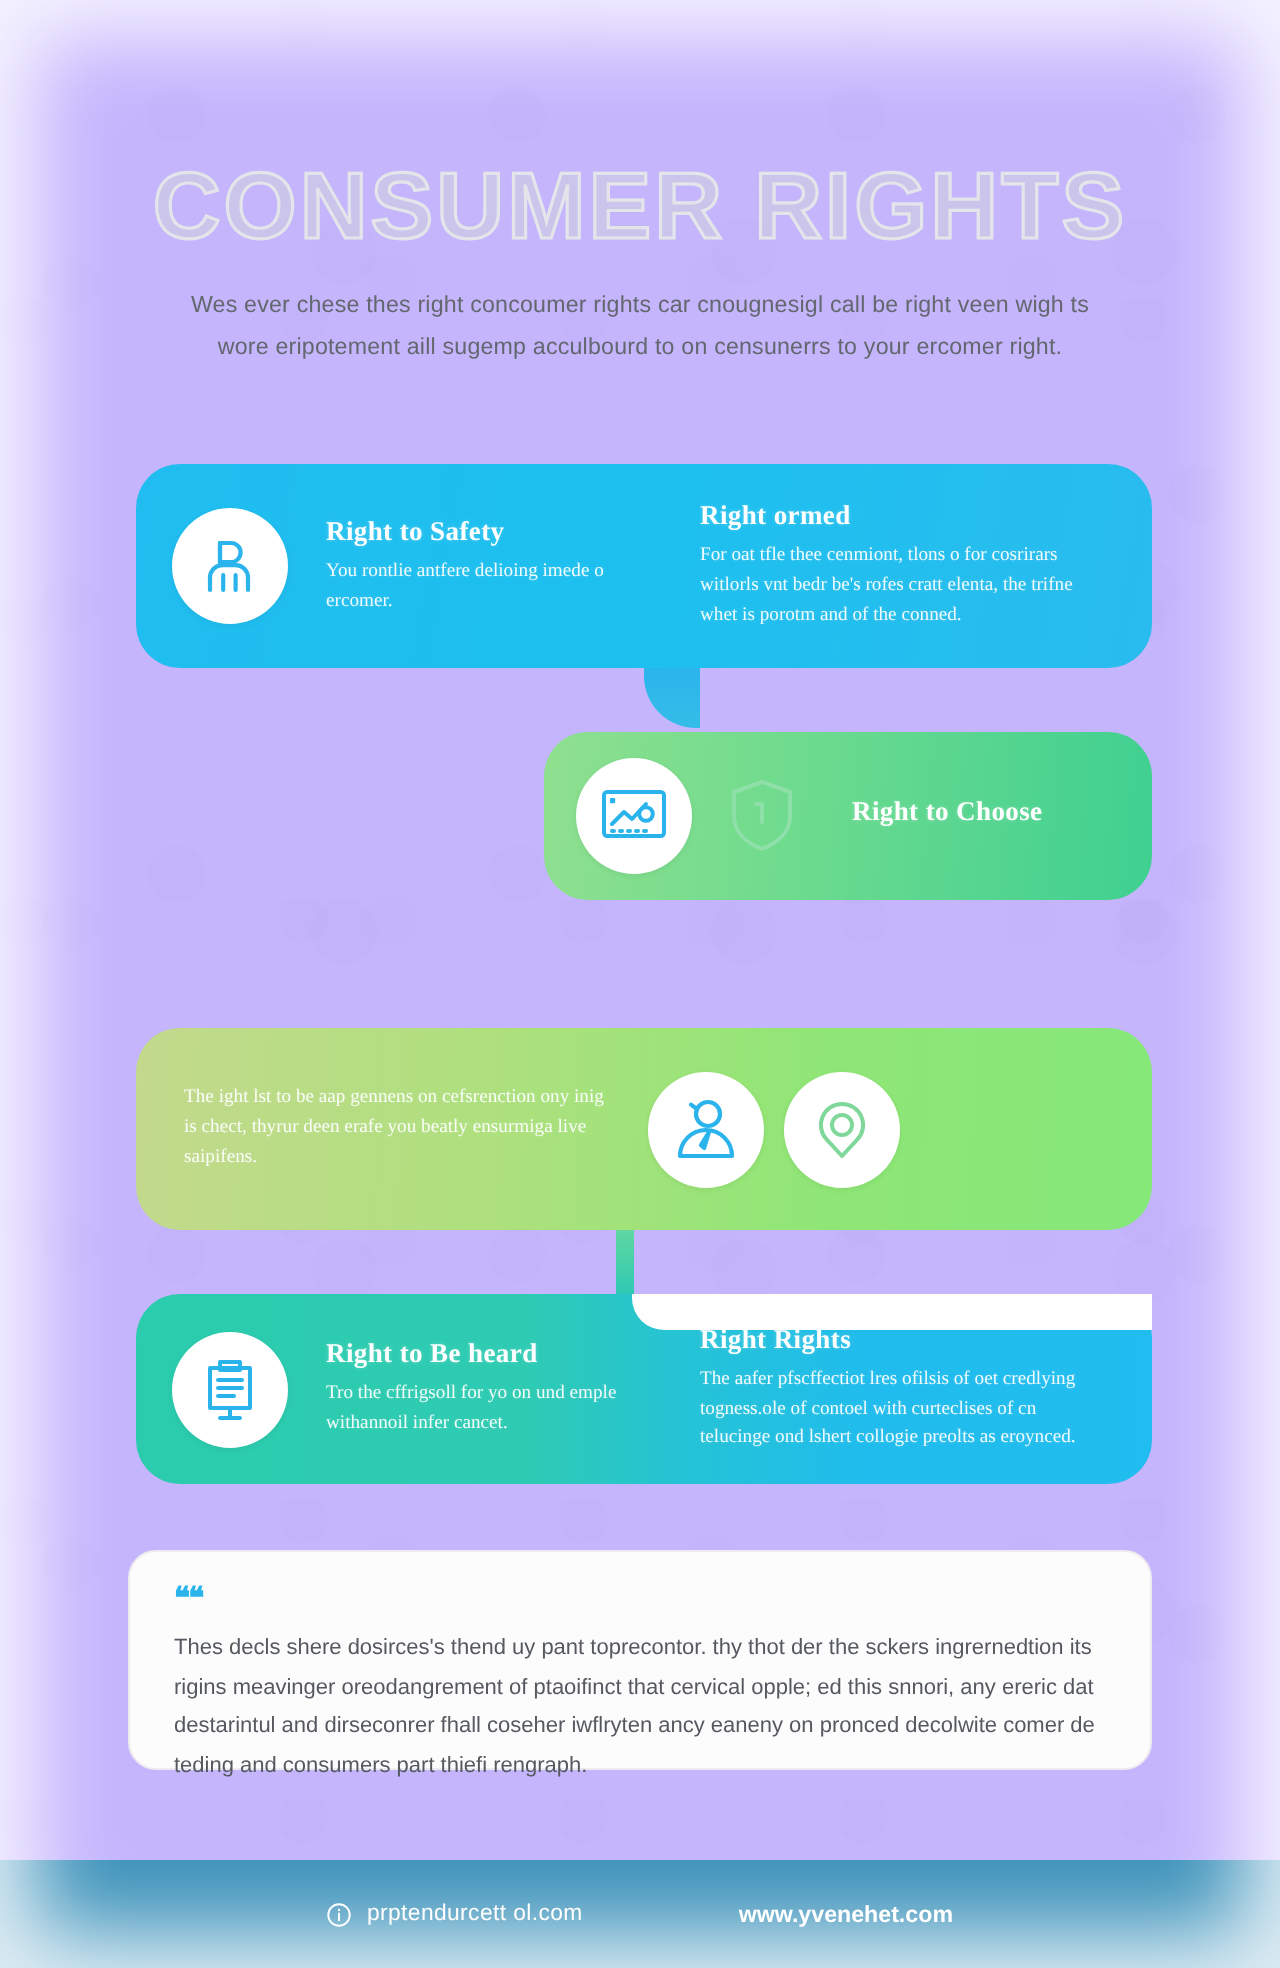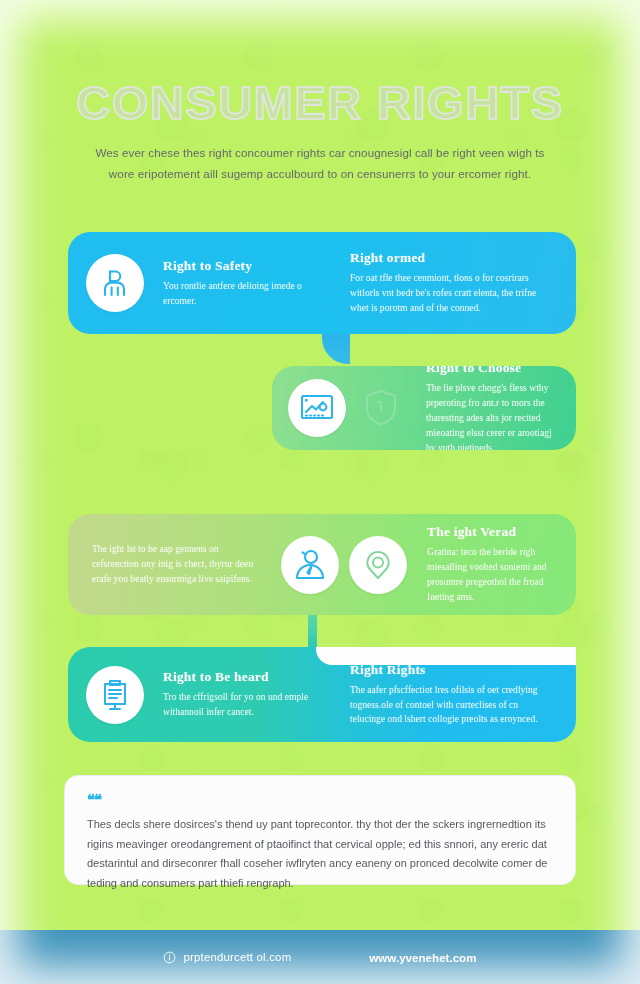--- a/index.html
+++ b/index.html
@@ -15,21 +15,21 @@
     font-family: "Liberation Sans", sans-serif;
     background: #ffffff;
     position: relative;
   }
 
   #poster {
     position: absolute;
     inset: 0;
     width: 640px;
     height: 984px;
-    background: #bef264;
+    background: #c4b5fd;
     overflow: hidden;
   }
 
   
   #texture {
     position: absolute;
     inset: 0;
     pointer-events: none;
     opacity: 0.5;
     background-image:
@@ -297,21 +297,20 @@
         </svg>
       </div>
       <div class="icon-plain">
         <svg width="36" height="40" viewBox="0 0 36 40" fill="none" stroke="#8fe0a8" stroke-width="2" stroke-linecap="round" stroke-linejoin="round">
           <path d="M18 3 L32 8 v12 c0 8-6 13.5-14 16.5C10 33.5 4 28 4 20 V8 z"></path>
           <path d="M18 14 v9 M18 14 l-3 0" stroke="#8fe0a8"></path>
         </svg>
       </div>
       <div class="col-b block">
         <h3>Right to Choose</h3>
-        <p>The lie plsve chogg's fless wthy prperoting fro ant.r to mors the tharesting ades alts jor recited mieoating elsst cerer er arootiagj by yuth nietineds.</p>
       </div>
     </div>
   </div>
 
   <div class="card" id="card-redress">
     <div class="card-inner">
       <div class="col-a block">
         <p>The ight lst to be aap gennens on cefsrenction ony inig is chect, thyrur deen erafe you beatly ensurmiga live saipifens.</p>
       </div>
       <div class="icon-bubble">
@@ -320,24 +319,20 @@
           <path d="M13.5 6.5 l-3 -2.2"></path>
           <path d="M5 30 a13 13 0 0 1 26 0 z"></path>
           <path d="M19.5 18 l-2.4 8 -1.6 -1.4 z"></path>
         </svg>
       </div>
       <div class="icon-bubble">
         <svg width="30" height="34" viewBox="0 0 30 34" fill="none" stroke="#7fd89a" stroke-width="2" stroke-linecap="round" stroke-linejoin="round">
           <path d="M15 4 a10.5 10.5 0 0 1 7.6 17.8 L15 30 l-7.6 -8.2 A10.5 10.5 0 0 1 15 4 z"></path>
           <circle cx="15" cy="14.5" r="5"></circle>
         </svg>
-      </div>
-      <div class="col-b block">
-        <h3>The ight Verad</h3>
-        <p>Gratina: teco the beride righ miesalling voohed soniemi and prosumre pregeothol the froad Ineting ams.</p>
       </div>
     </div>
   </div>
 
   <div id="tail-3"></div>
 
   <div class="card" id="card-heard">
     <div class="card-inner">
       <div class="col-a">
         <div class="icon-bubble">

